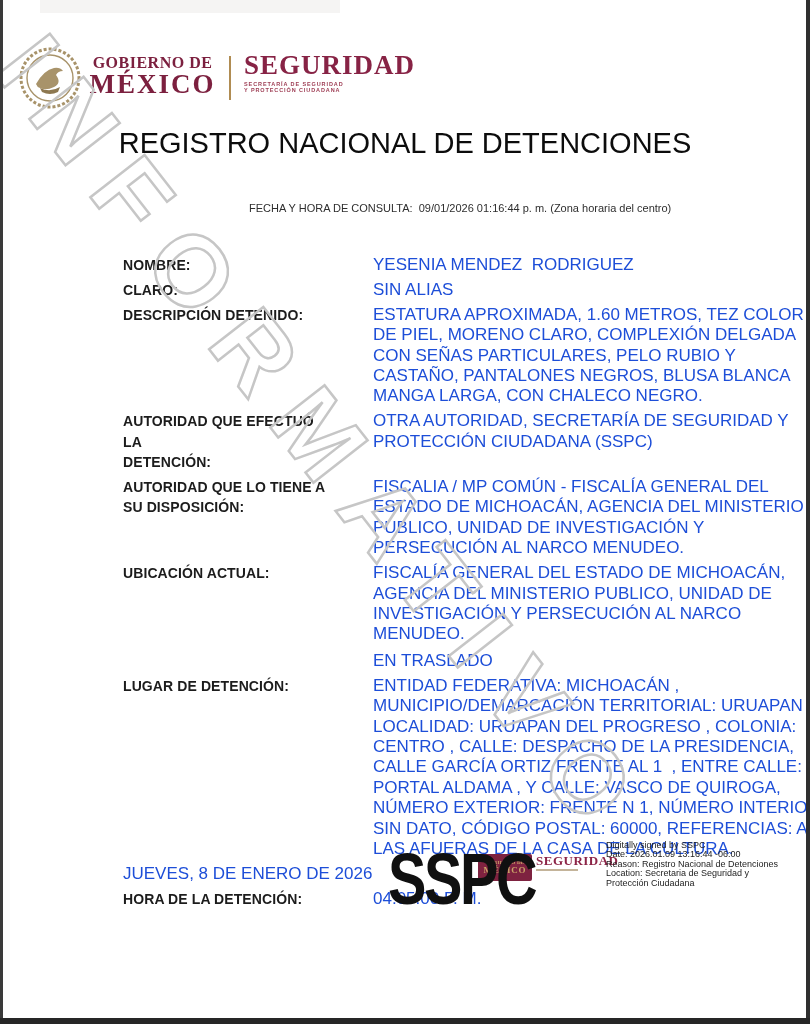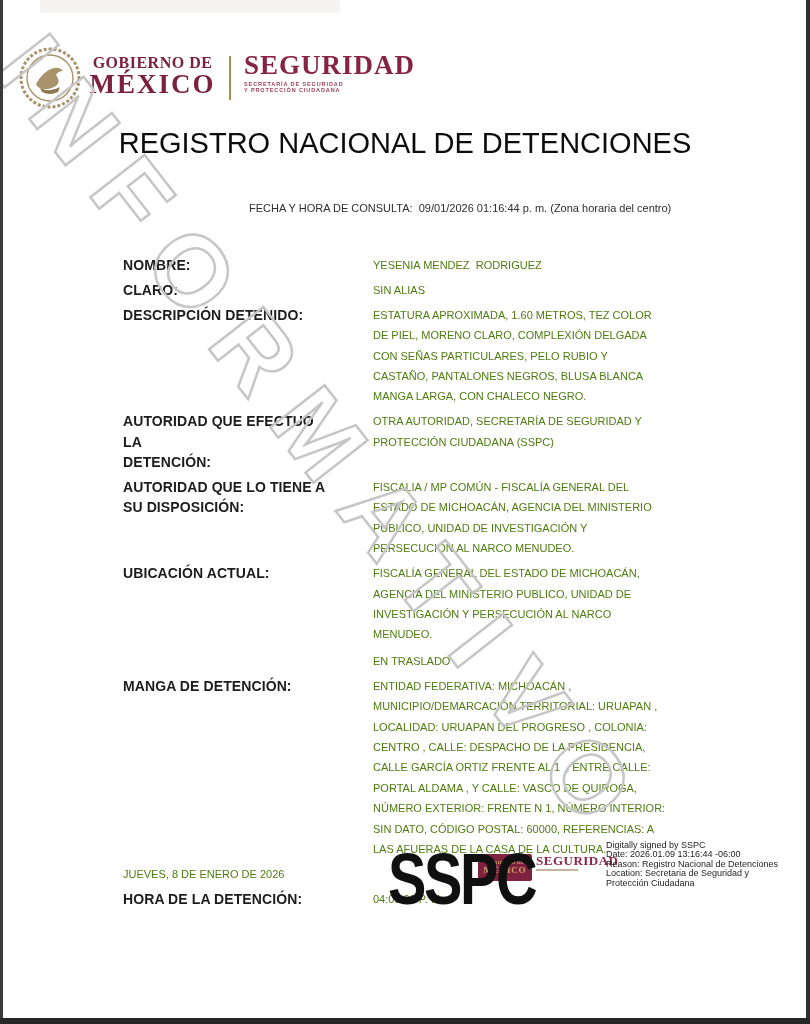--- a/index.html
+++ b/index.html
@@ -28,21 +28,21 @@
 
   
   .doc-title{position:absolute;left:0;top:127px;width:810px;text-align:center;
     font-size:29px;font-weight:normal;color:#0c0c0c;letter-spacing:0px;z-index:3;}
   .consult-line{position:absolute;left:249px;top:202px;font-size:11px;color:#2e2e2e;white-space:pre;z-index:3;}
 
   
   .fields{position:absolute;left:123px;top:255px;width:545px;z-index:3;}
   .row{display:flex;margin-bottom:4.5px;gap:37px;}
   .row-label{width:213px;font-weight:bold;font-size:14px;color:#1c1c1c;line-height:20.4px;letter-spacing:.1px;flex:none;}
-  .row-value{flex:1;font-size:11px;color:#4d7c0f;line-height:20.4px;}
+  .row-value{flex:1;font-size:17px;color:#1d4ed8;line-height:20.4px;}
   .row-value div{white-space:pre;}
   .para-gap{margin-top:6px;}
 
   
   .watermark{
     position:absolute;left:64px;top:14px;z-index:5;pointer-events:none;
     transform:rotate(52deg);transform-origin:0 0;
     font-weight:bold;font-size:100px;letter-spacing:27px;white-space:nowrap;
     color:transparent;-webkit-text-stroke:2.5px #c6c6c6;
   }
@@ -143,21 +143,21 @@
       <div class="row-label">
         <div>UBICACIÓN ACTUAL:</div>
       </div>
       <div class="row-value">
         <div class="para"><div>FISCALÍA GENERAL DEL ESTADO DE MICHOACÁN,</div><div>AGENCIA DEL MINISTERIO PUBLICO, UNIDAD DE</div><div>INVESTIGACIÓN Y PERSECUCIÓN AL NARCO</div><div>MENUDEO.</div></div>
         <div class="para para-gap"><div>EN TRASLADO</div></div>
       </div>
     </div>
     <div class="row">
       <div class="row-label">
-        <div>MANGA DE DETENCIÓN:</div>
+        <div>LUGAR DE DETENCIÓN:</div>
       </div>
       <div class="row-value">
         <div class="para"><div>ENTIDAD FEDERATIVA: MICHOACÁN ,</div><div>MUNICIPIO/DEMARCACIÓN TERRITORIAL: URUAPAN ,</div><div>LOCALIDAD: URUAPAN DEL PROGRESO , COLONIA:</div><div>CENTRO , CALLE: DESPACHO DE LA PRESIDENCIA,</div><div>CALLE GARCÍA ORTIZ FRENTE AL 1  , ENTRE CALLE:</div><div>PORTAL ALDAMA , Y CALLE: VASCO DE QUIROGA,</div><div>NÚMERO EXTERIOR: FRENTE N 1, NÚMERO INTERIOR:</div><div>SIN DATO, CÓDIGO POSTAL: 60000, REFERENCIAS: A</div><div>LAS AFUERAS DE LA CASA DE LA CULTURA.</div></div>
       </div>
     </div>
     <div class="row">
       <div class="row-value">
         <div class="para"><div>JUEVES, 8 DE ENERO DE 2026</div></div>
       </div>
     </div>

